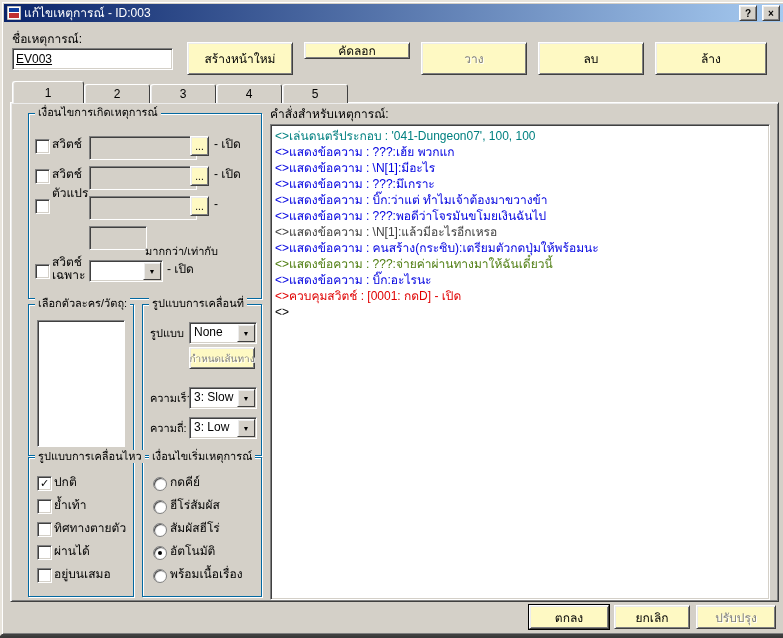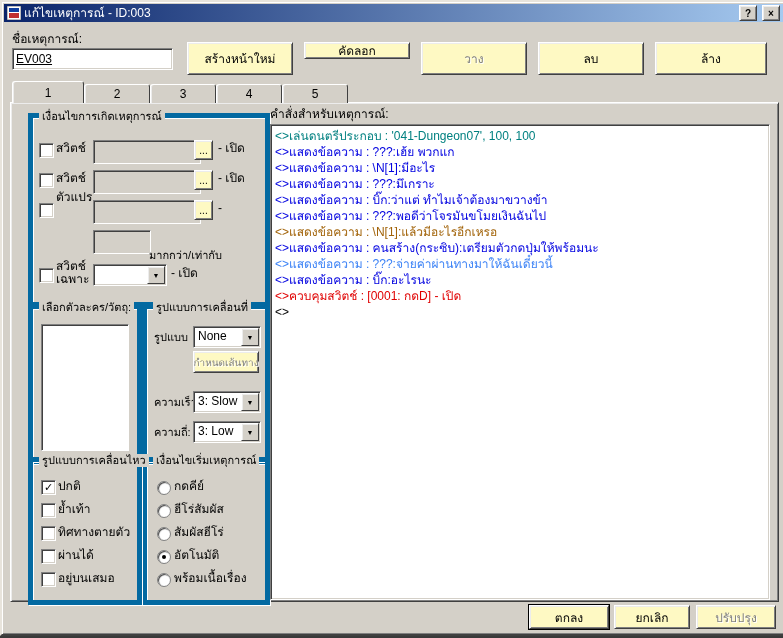--- a/index.html
+++ b/index.html
@@ -31,21 +31,21 @@
         font-family:inherit;font-size:12px;padding:1px 3px;display:inline-block}
   input.edit{padding:0 3px}
   .gray{background:#d4d0c8}
   .tabs{display:flex;align-items:flex-end;height:21px;z-index:3}
   .tab{height:18px;min-width:40px;padding:0 12px;background:#d4d0c8;border:1px solid;
        border-color:#fff #404040 #d4d0c8 #fff;border-bottom:none;border-radius:3px 3px 0 0;
        box-shadow:inset 1px 0 0 #ececec;font-size:12px;display:flex;align-items:center;justify-content:center}
   .tab.selected{height:21px;min-width:46px;position:relative;z-index:4}
   .panel{background:#d4d0c8;border:1px solid;border-color:#fff #404040 #404040 #fff;
          box-shadow:inset 1px 1px 0 #ececec,inset -1px -1px 0 #808080}
-  .group{border:5px solid #0369a1;box-shadow:1px 1px 0 #fff,inset 1px 1px 0 #fff}
+  .group{border:1px solid #0369a1;box-shadow:1px 1px 0 #fff,inset 1px 1px 0 #fff}
   .legend{position:absolute;top:-8px;left:6px;background:#d4d0c8;padding:0 3px;font-size:11px;line-height:13px;white-space:nowrap}
   .checkbox{width:13px;height:13px;background:#fff;border:1px solid;border-color:#808080 #fff #fff #808080;
             box-shadow:inset 1px 1px 0 #404040,inset -1px -1px 0 #d4d0c8;
             display:inline-flex;align-items:center;justify-content:center;font-size:11px;font-weight:bold;line-height:11px}
   .radio{width:12px;height:12px;border-radius:50%;background:#fff;border:1px solid #808080;
          box-shadow:inset 1px 1px 1px #404040;display:inline-flex;align-items:center;justify-content:center}
   .radio.selected::after{content:"";width:4px;height:4px;border-radius:50%;background:#000}
   .combo{position:absolute;background:#fff;border:1px solid;border-color:#808080 #fff #fff #808080;
          box-shadow:inset 1px 1px 0 #404040,inset -1px -1px 0 #d4d0c8;font-size:12px}
   .combo .combo-text{position:absolute;left:4px;top:2px;line-height:14px;white-space:nowrap}
@@ -211,23 +211,23 @@
   </div>
 
   <span class="abs label" style="left:268px;top:105px">คำสั่งสำหรับเหตุการณ์:</span>
   <div class="abs listbox" style="left:268px;top:122px;width:490px;height:468px">
     <div class="cmd" style="color: rgb(0, 128, 128);">&lt;&gt;เล่นดนตรีประกอบ : '041-Dungeon07', 100, 100</div>
     <div class="cmd" style="color: rgb(0, 0, 224);">&lt;&gt;แสดงข้อความ : ???:เฮ้ย พวกแก</div>
     <div class="cmd" style="color: rgb(0, 0, 224);">&lt;&gt;แสดงข้อความ : \N[1]:มีอะไร</div>
     <div class="cmd" style="color: rgb(0, 0, 224);">&lt;&gt;แสดงข้อความ : ???:มึเกราะ</div>
     <div class="cmd" style="color: rgb(0, 0, 224);">&lt;&gt;แสดงข้อความ : บิ๊ก:ว่าแต่ ทำไมเจ้าต้องมาขวางข้า</div>
     <div class="cmd" style="color: rgb(0, 0, 224);">&lt;&gt;แสดงข้อความ : ???:พอดีว่าโจรมันขโมยเงินฉันไป</div>
-    <div class="cmd" style="color: #a16207;">&lt;&gt;แสดงข้อความ : \N[1]:แล้วมีอะไรอีกเหรอ</div>
+    <div class="cmd" style="color: #404040;">&lt;&gt;แสดงข้อความ : \N[1]:แล้วมีอะไรอีกเหรอ</div>
     <div class="cmd" style="color: rgb(0, 0, 224);">&lt;&gt;แสดงข้อความ : คนสร้าง(กระซิบ):เตรียมตัวกดปุ่มให้พร้อมนะ</div>
-    <div class="cmd" style="color: #3b82f6;">&lt;&gt;แสดงข้อความ : ???:จ่ายค่าผ่านทางมาให้ฉันเดี๋ยวนี้</div>
+    <div class="cmd" style="color: #4d7c0f;">&lt;&gt;แสดงข้อความ : ???:จ่ายค่าผ่านทางมาให้ฉันเดี๋ยวนี้</div>
     <div class="cmd" style="color: rgb(0, 0, 224);">&lt;&gt;แสดงข้อความ : บิ๊ก:อะไรนะ</div>
     <div class="cmd" style="color: rgb(224, 0, 0);">&lt;&gt;ควบคุมสวิตช์ : [0001: กดD] - เปิด</div>
     <div class="cmd" style="color: rgb(0, 0, 0);">&lt;&gt;</div>
   </div>
 
   <button class="abs btn default" style="left:527px;top:603px;width:80px;height:24px">ตกลง</button>
   <button class="abs btn" style="left:612px;top:603px;width:76px;height:24px">ยกเลิก</button>
   <button class="abs btn disabled" style="left:694px;top:603px;width:80px;height:24px">ปรับปรุง</button>
 
 </div>

